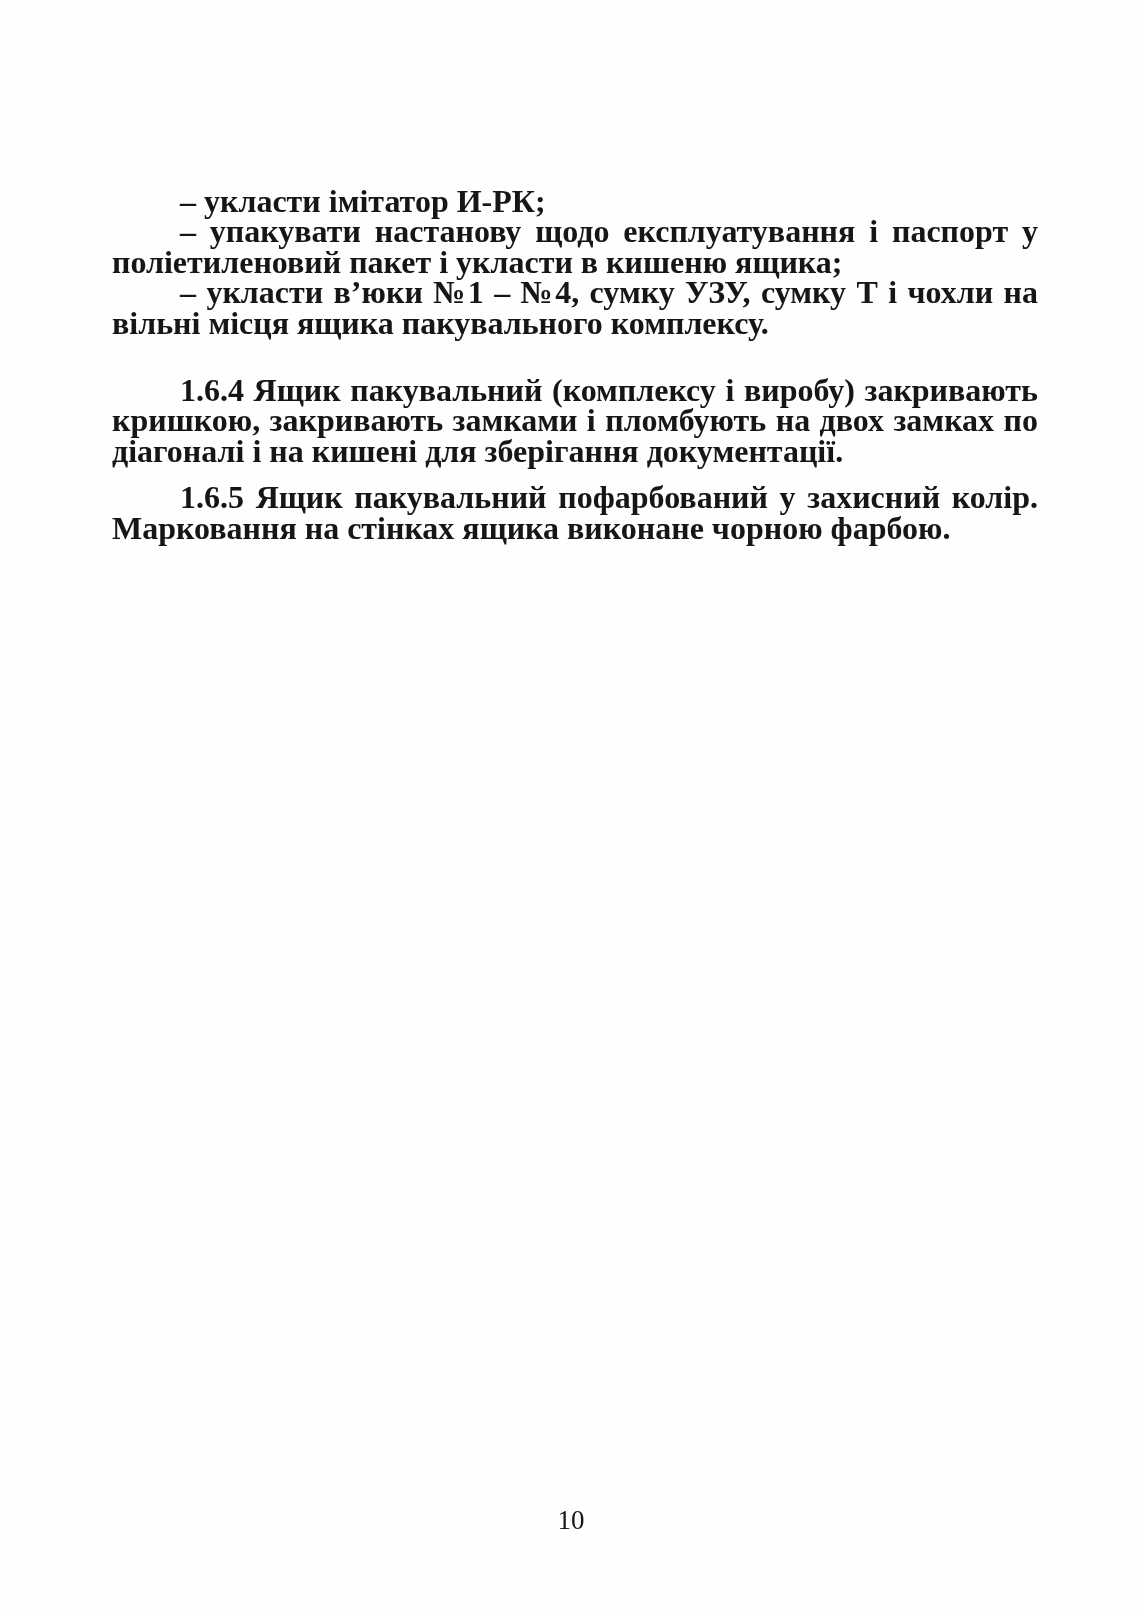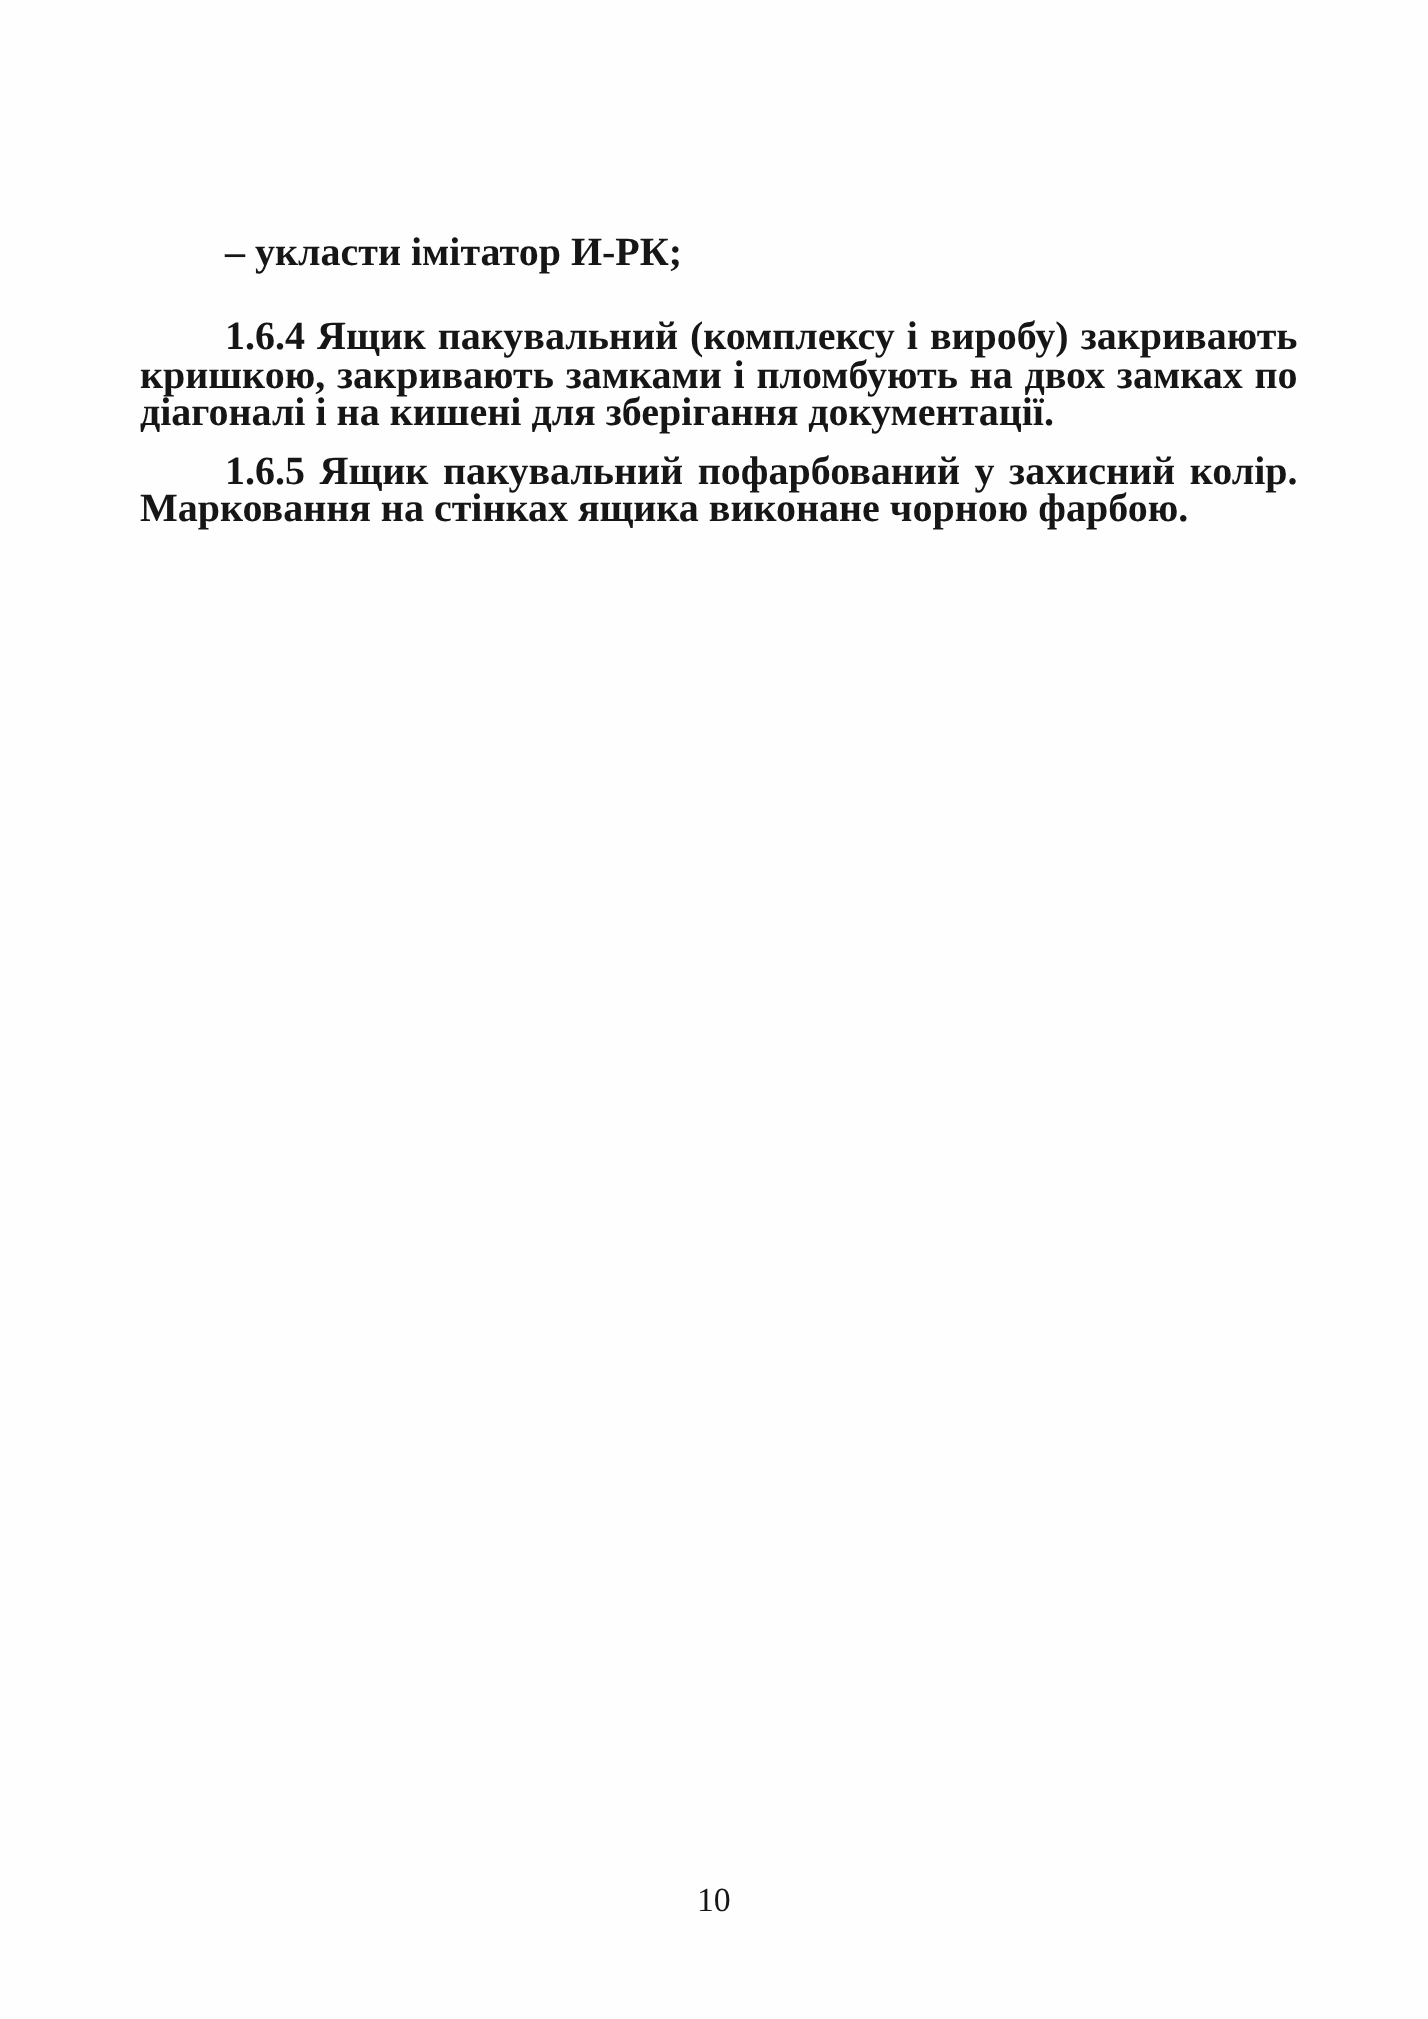--- a/index.html
+++ b/index.html
@@ -45,20 +45,22 @@
     line-height: 30.4px;
     color: #161616;
   }
 </style>
 </head>
 <body>
 
 <div class="page">
   <div class="body-text">
     <p class="para">–  укласти імітатор И-РК;</p>
+    <p class="para">– упакувати настанову щодо експлуатування і паспорт у поліетиленовий пакет і укласти в кишеню ящика;</p>
+    <p class="para">– укласти в’юки №1 – №4, сумку УЗУ, сумку Т і чохли  на вільні місця ящика пакувального комплексу.</p>
 
     <p class="para gap-lg">1.6.4 Ящик пакувальний (комплексу і виробу) закривають кришкою, закривають замками і пломбують на двох замках по діагоналі і на кишені для зберігання документації.</p>
 
     <p class="para gap-md">1.6.5 Ящик пакувальний пофарбований у захисний колір. Марковання на стінках ящика виконане чорною фарбою.</p>
   </div>
 
   <div class="page-number">10</div>
 </div>
 
 </body></html>

